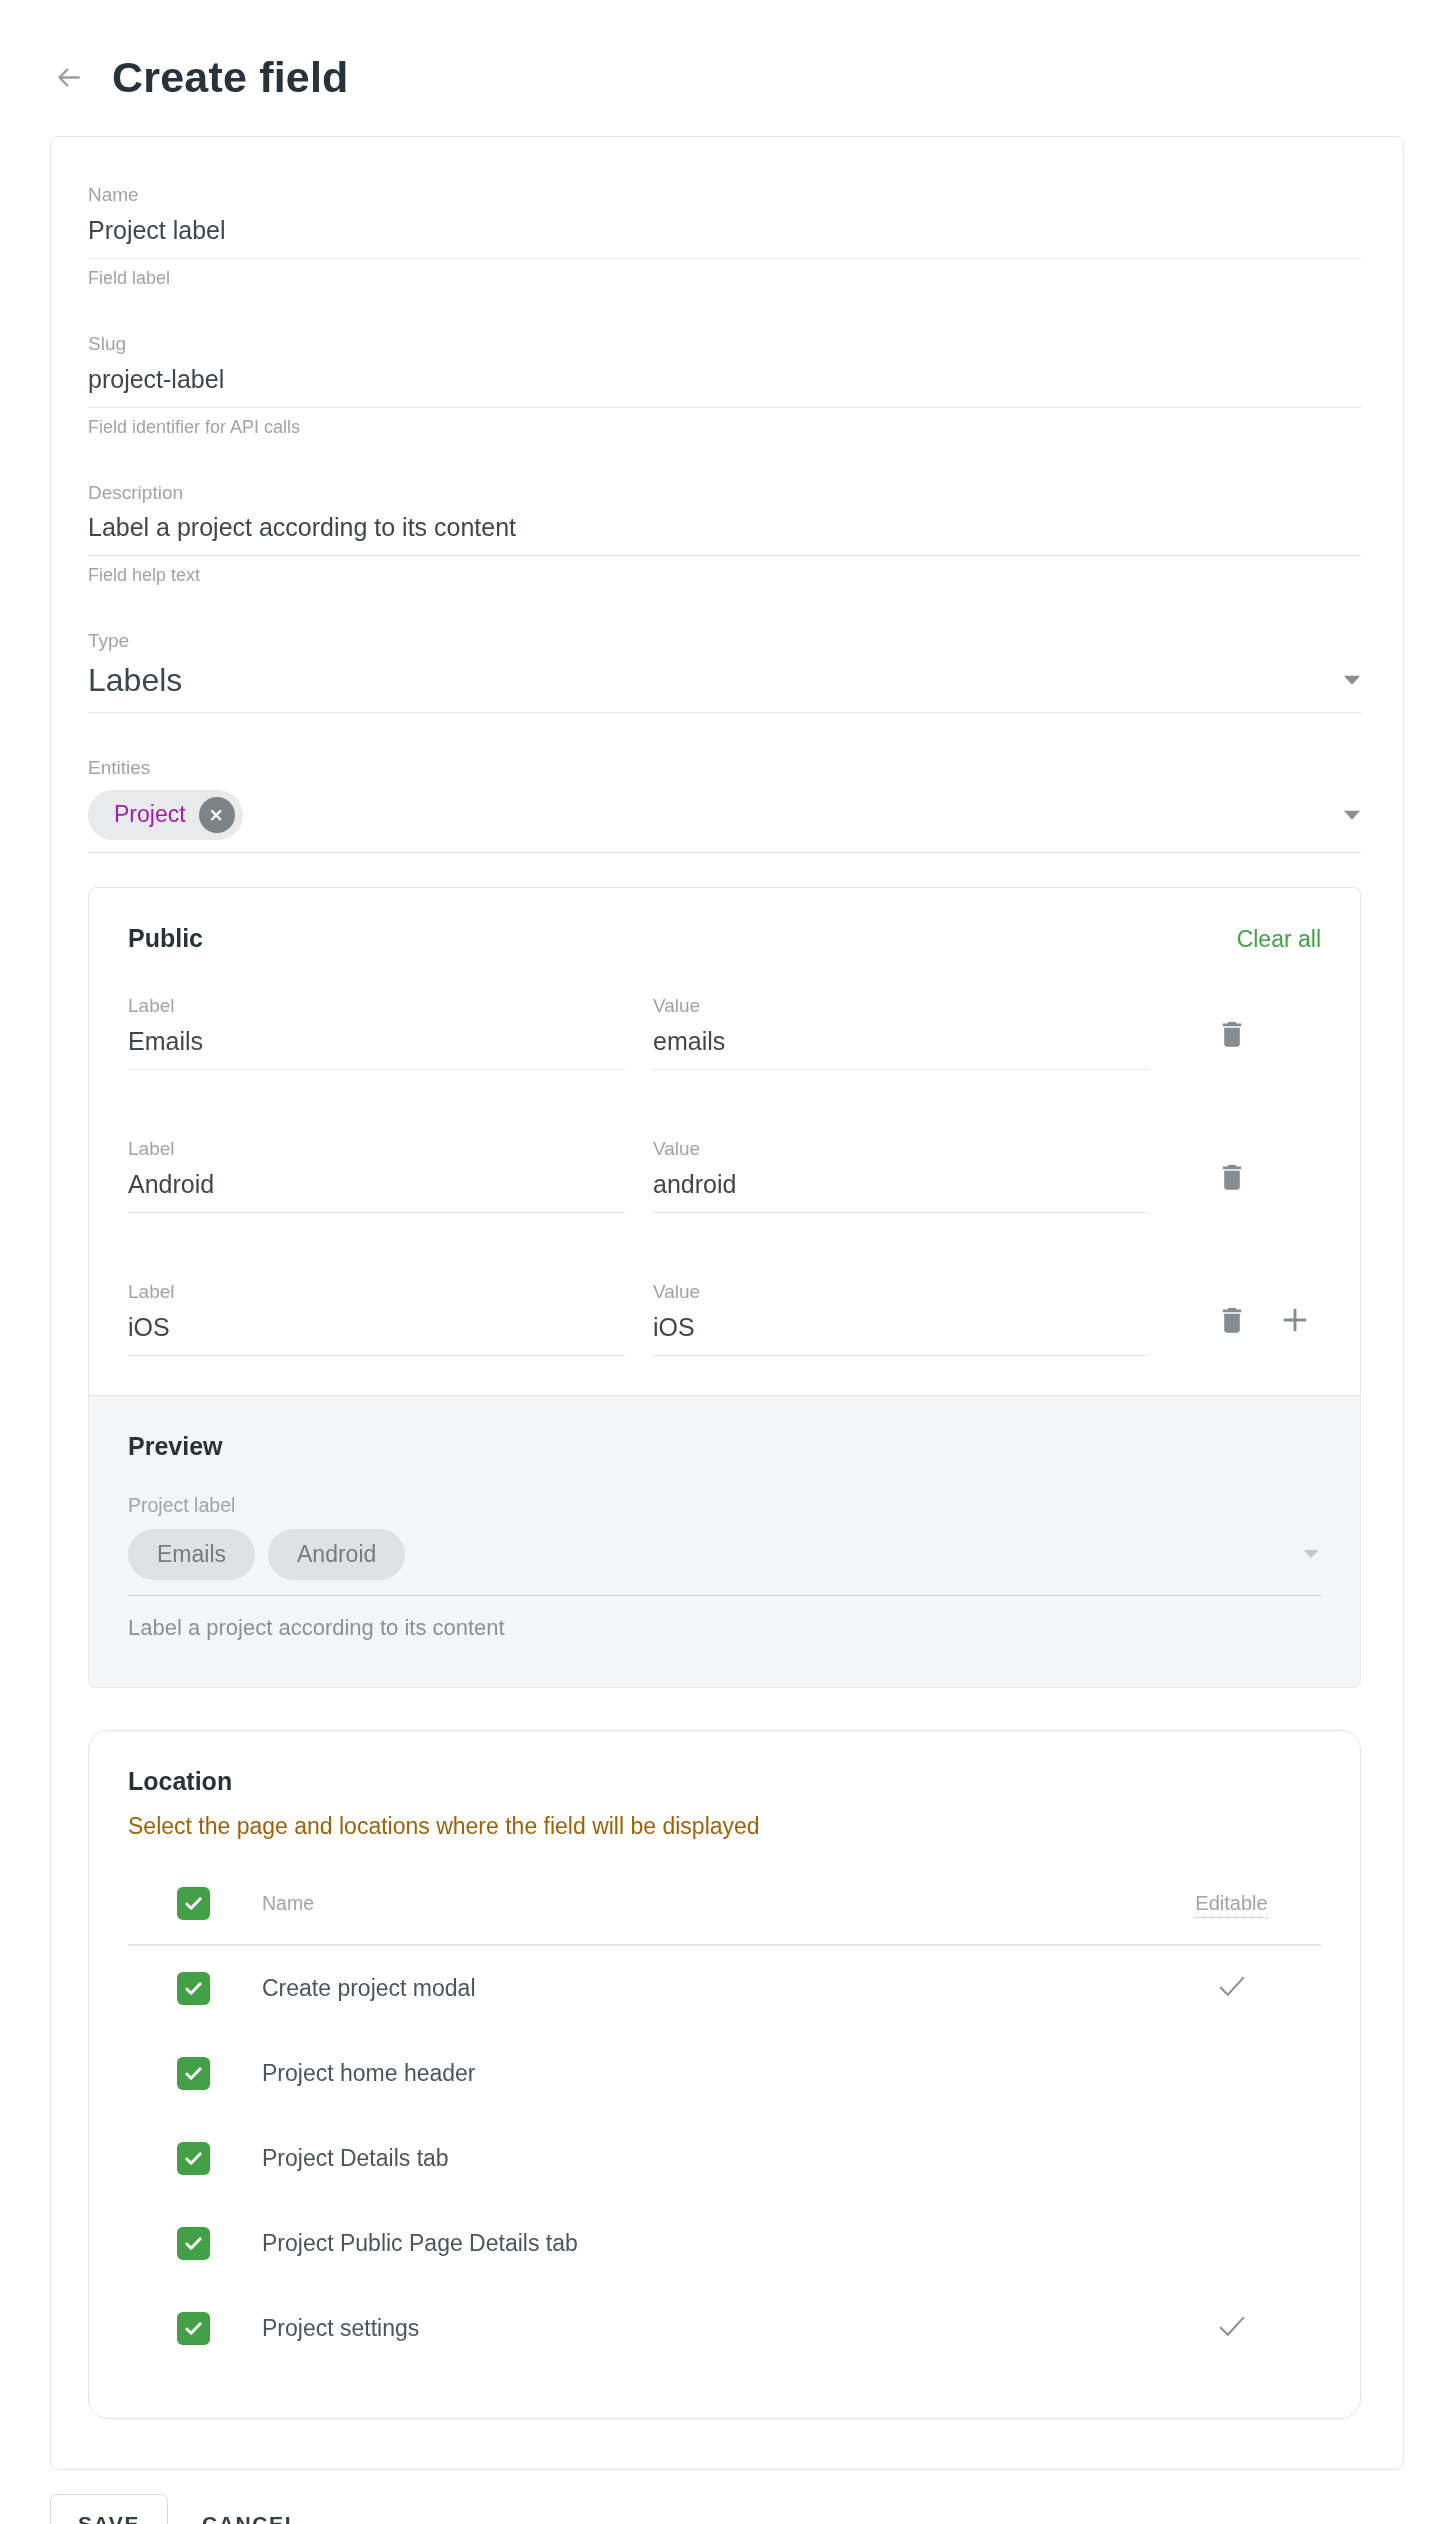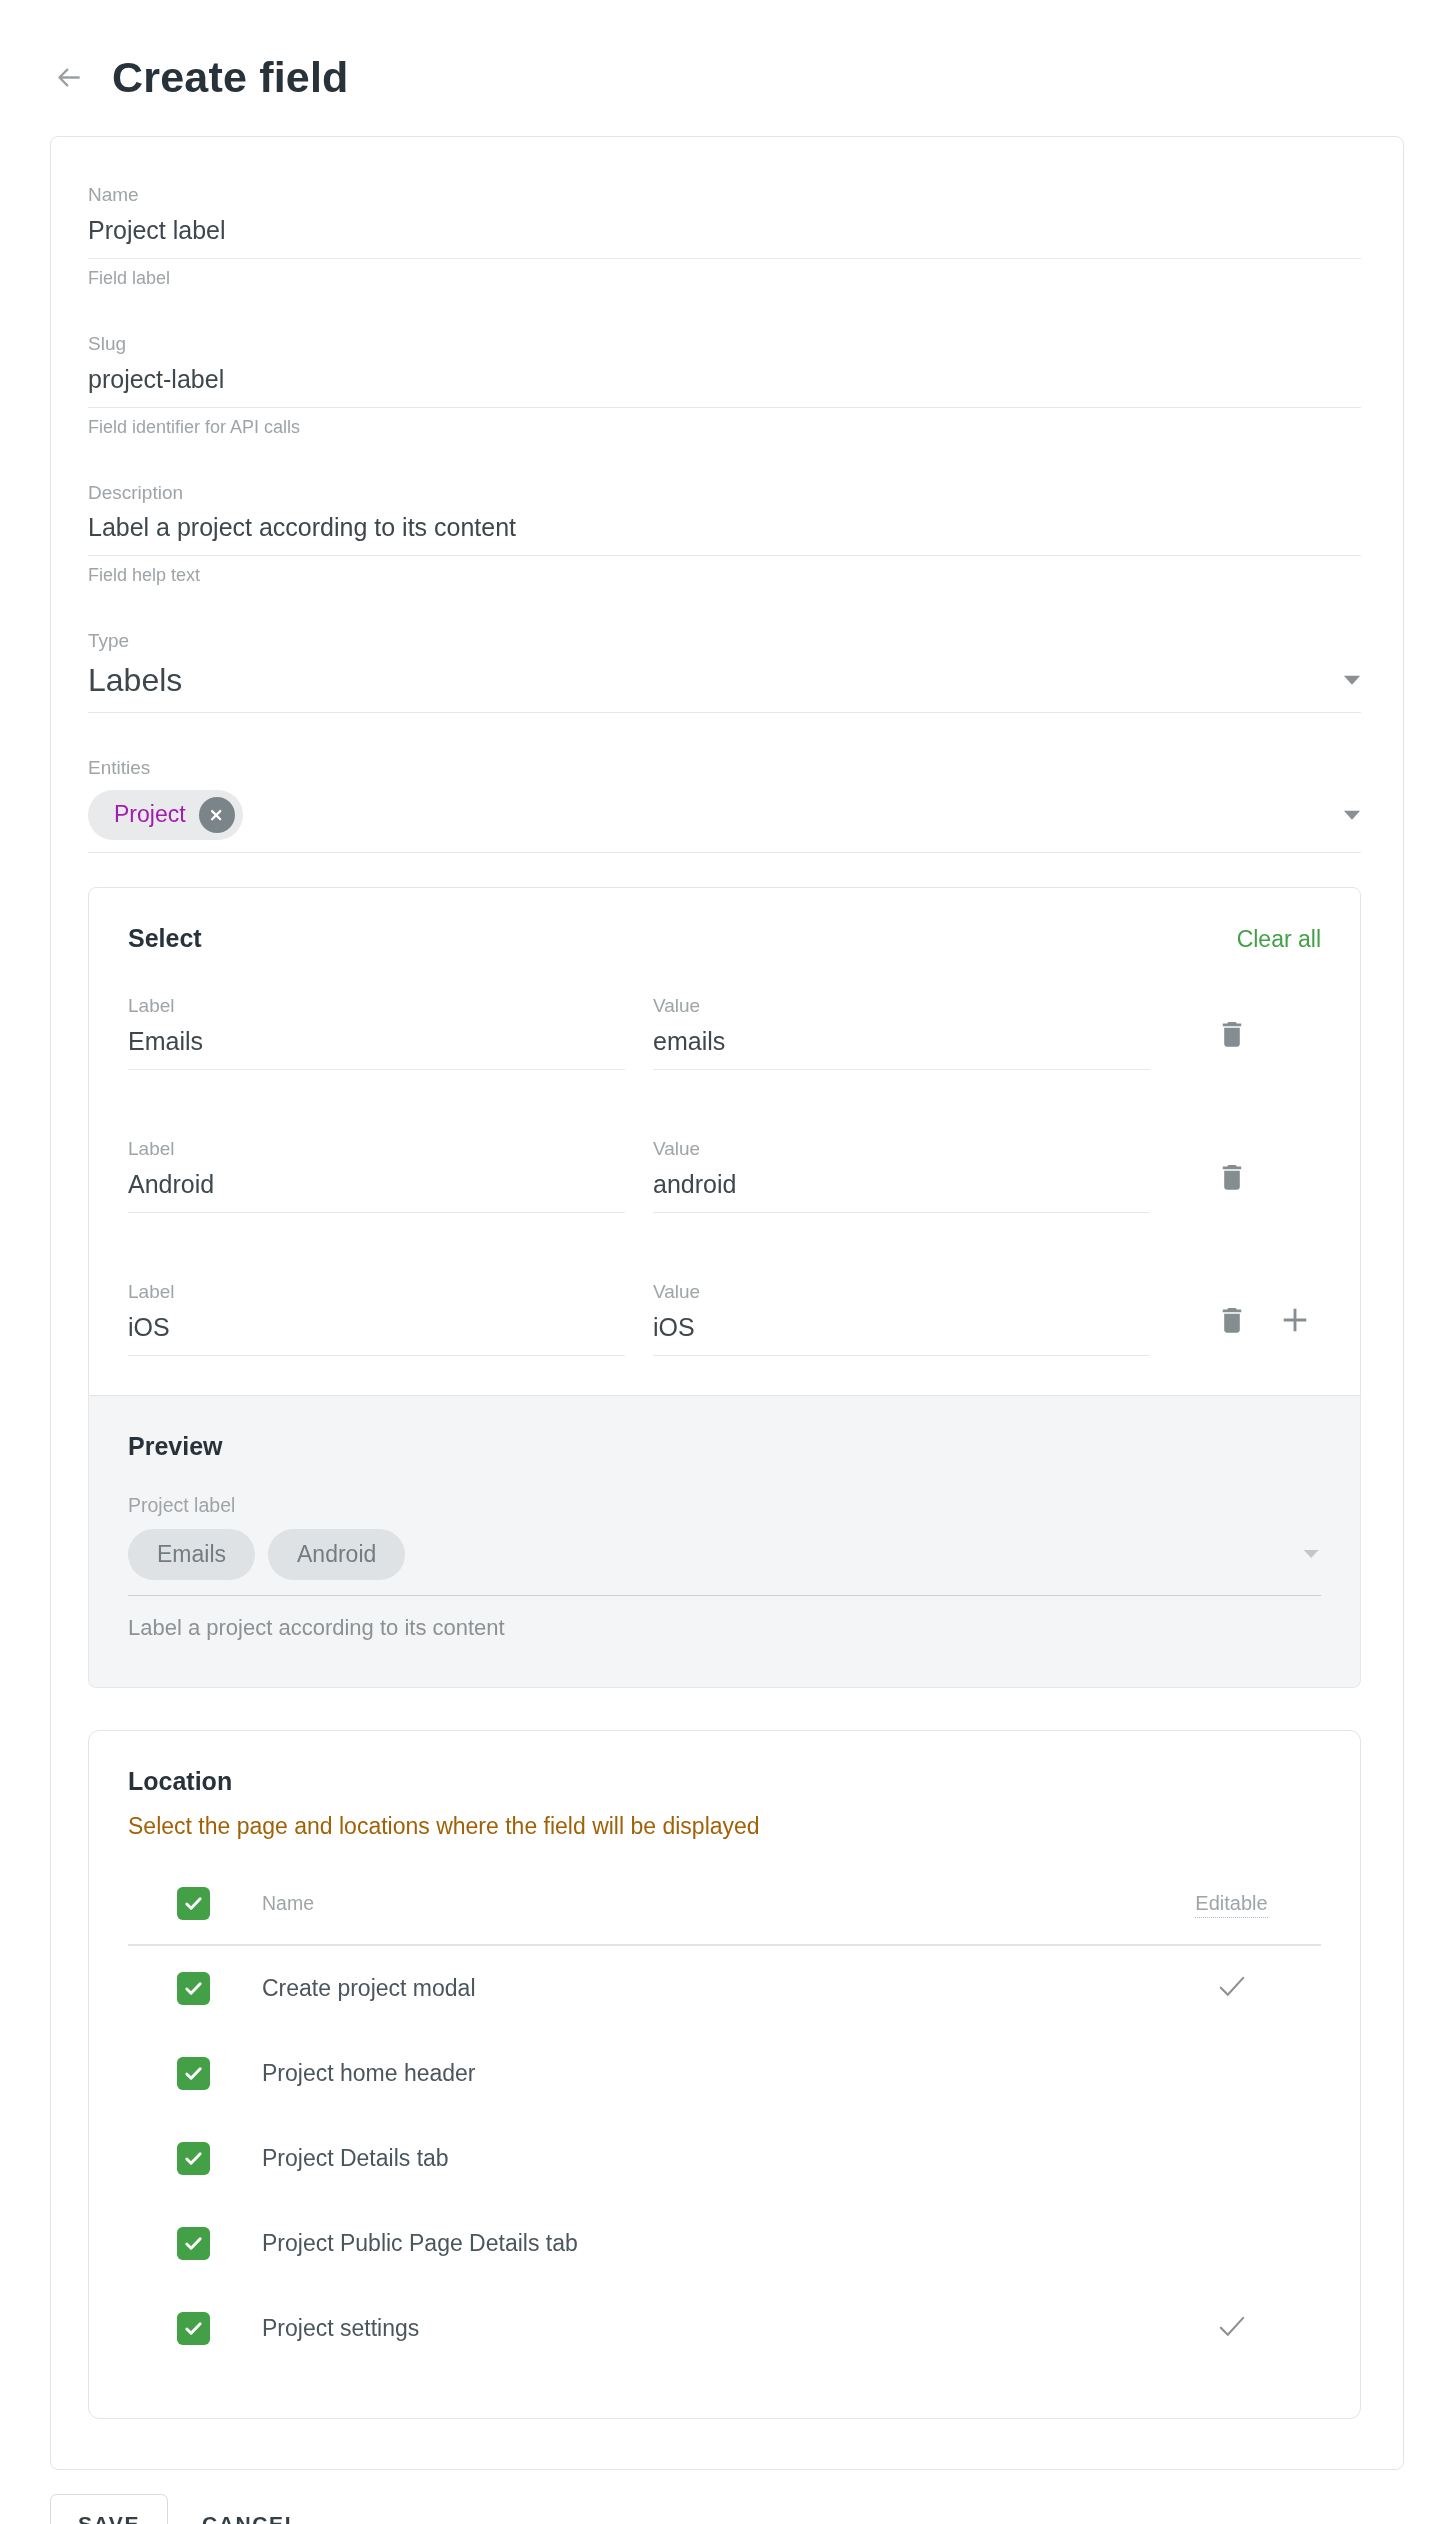--- a/index.html
+++ b/index.html
@@ -87,21 +87,21 @@
   .p-chips{display:flex;gap:13px;}
   .p-chip{
     display:inline-flex;align-items:center;height:51px;padding:0 29px;
     background:#dfe2e4;border-radius:26px;font-size:23px;color:var(--chip-text);
   }
   .p-caret{position:absolute;right:1.6px;top:50%;transform:translateY(-50%);opacity:.55;}
   .p-underline{border-bottom:1.6px solid #cdd0d1;margin-top:14.7px;}
   .p-helper{font-size:22px;color:#8b9194;margin-top:19.5px;}
   
   .location-box{
-    margin-top:42px;border:0.8px solid var(--border);border-radius:11px;
+    margin-top:42px;border:0.8px solid var(--border);border-radius:20px;
     padding:36px 39px 47px 39px;background:#fff;
   }
   .loc-sub{font-size:23px;color:#a16207;margin-top:16.3px;}
   .loc-table{margin-top:42px;}
   .loc-row{
     display:grid;grid-template-columns:33px 1fr 179px;column-gap:52px;
     align-items:center;padding-left:49px;
   }
   .loc-header{height:44px;}
   .loc-colname{font-size:19.5px;color:var(--text-gray);}
@@ -185,21 +185,21 @@
   </span>
 </span>
         <svg class="caret" width="18" height="10.6" viewBox="0 0 22 13">
           <path d="M1 1 L21 1 L11 12 Z" fill="#8c9093"></path>
         </svg>
       </div>
     </div>
 
     <div class="options-box">
       <div class="opt-head">
-        <h2 class="sec-title">Select</h2>
+        <h2 class="sec-title">Public</h2>
         <button class="clear-all">Clear all</button>
       </div>
       <div id="options-rows">
   <div class="opt-row">
     <div class="opt-col">
       <div class="f-label">Label</div>
       <div class="opt-input">Emails</div>
     </div>
     <div class="opt-col">
       <div class="f-label">Value</div>

